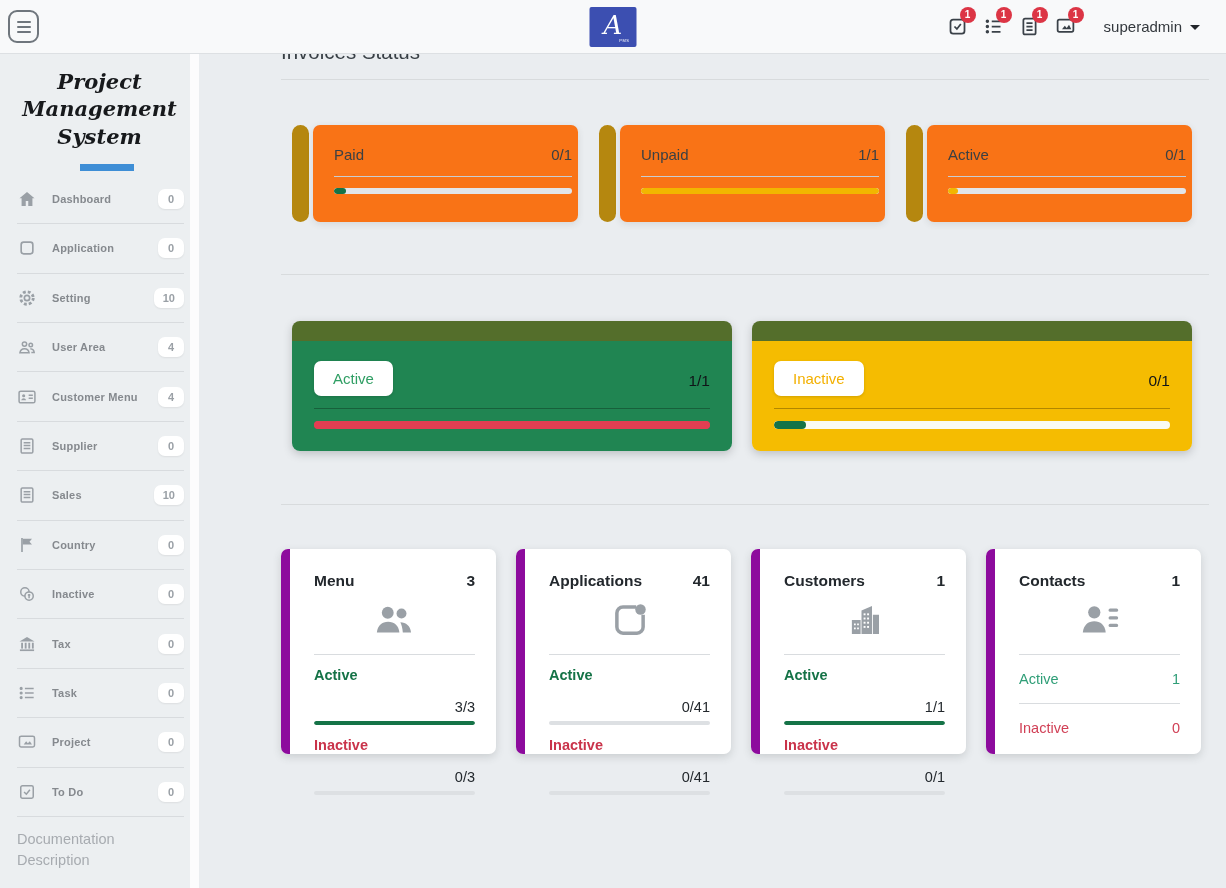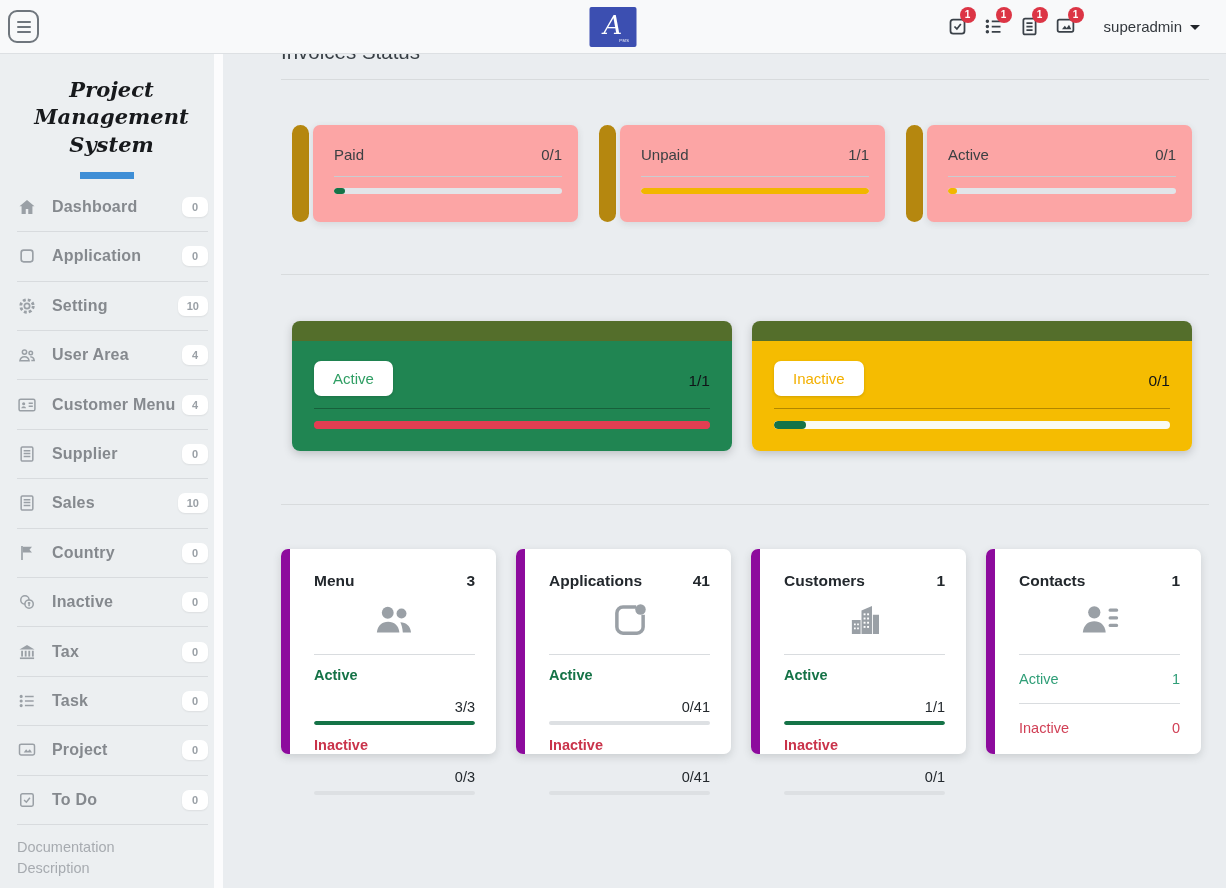--- a/index.html
+++ b/index.html
@@ -19,46 +19,46 @@
   .nav-right { margin-left:auto; display:flex; align-items:center; padding-right:26px; }
   .nav-icon-wrap { position:relative; margin-left:15px; cursor:pointer; color:#3a4148; }
   .nav-icon-wrap svg { display:block; }
   .nav-badge { position:absolute; top:-9px; right:-8px; width:16px; height:16px; background:#dc3545;
     border-radius:50%; color:#fff; font-size:10px; font-weight:bold; line-height:16px; text-align:center; }
   .user-menu { display:flex; align-items:center; margin-left:28px; cursor:pointer; font-size:15px; color:#33383d; }
   .caret { width:0; height:0; border-left:5px solid transparent; border-right:5px solid transparent;
     border-top:5px solid #212529; margin-left:8px; margin-top:2px; }
 
   
-  .sidebar { position:fixed; top:54px; left:0; width:223px; bottom:0; background:#eceff1; z-index:40; }
+  .sidebar { position:fixed; top:46px; left:0; width:199px; bottom:0; background:#eceff1; z-index:40; }
   .sidebar-scrollbar { position:absolute; top:0; right:0; width:9px; bottom:0; background:#fcfcfd; }
   .sidebar-title { font-family:"DejaVu Serif",serif; font-style:italic; font-weight:bold;
     font-size:21px; line-height:1.3; text-align:center; color:#17191c; padding:22px 6px 0 6px; }
   .title-underline { width:54px; height:7px; background:#3e8ed6; margin:14px auto 4px 80px; }
   .menu { list-style:none; }
   .menu-item { display:flex; align-items:center; margin:0 15px 0 17px; height:49.4px;
     border-bottom:1px solid #d8dbde; cursor:pointer; }
   .menu-item .mi-icon { width:20px; height:20px; margin-right:15px; color:#9aa0a6; flex:0 0 20px; }
-  .menu-item .mi-label { font-weight:bold; font-size:16px; color:#85898e; letter-spacing:.2px; }
+  .menu-item .mi-label { font-weight:bold; font-size:11px; color:#85898e; letter-spacing:.2px; }
   .menu-badge { margin-left:auto; background:#fff; color:#9aa0a6; font-size:11px; font-weight:bold;
     padding:4px 9px; border-radius:7px; min-width:26px; text-align:center; box-shadow:0 1px 2px rgba(0,0,0,.07); }
   .sidebar-footer { padding:12px 17px; font-size:14.5px; color:#a7abb0; line-height:1.45; }
   .sidebar-footer div { cursor:pointer; }
 
   
   .main { margin-left:237px; padding:40px 17px 20px 44px; }
   .section-title { font-size:20.5px; font-weight:normal; color:#383f45; margin-bottom:15px; }
   .section-rule { border:none; border-top:1px solid #d8dbdd; }
 
   
   .invoice-row { display:flex; gap:21px; margin:45px 0 0 11px; }
   .invoice-card { position:relative; width:286px; height:97px; }
   .accent-gold { position:absolute; left:0; top:0; bottom:0; width:17px; border-radius:9px; background:#b5870f; }
-  .invoice-body { position:absolute; left:21px; right:0; top:0; bottom:0; background:#fca5a5;
-    border-radius:7px; box-shadow:0 2px 7px rgba(60,64,67,.12); padding:21px 16px 0 21px; }
+  .invoice-body { position:absolute; left:21px; right:0; top:0; bottom:0; background:#f97316;
+    border-radius:7px; box-shadow:0 2px 7px rgba(60,64,67,.12); padding:21px 6px 0 21px; }
   .inv-head { display:flex; justify-content:space-between; font-size:15px; color:#3c4043; }
   .inv-divider { border:none; border-top:1px solid #c9cdd1; margin-top:13px; }
   .track { margin-top:11px; height:6px; border-radius:3px; background:#e2e5e9; overflow:hidden; }
   .track .fill { height:100%; border-radius:3px; }
 
   
   .projects-row { display:flex; gap:20px; margin:46px 0 0 11px; }
   .project-card { width:440px; height:130px; border-radius:8px; overflow:hidden;
     box-shadow:0 3px 8px rgba(60,64,67,.25); display:flex; flex-direction:column; }
   .project-strip { height:20px; background:#546e2b; }

